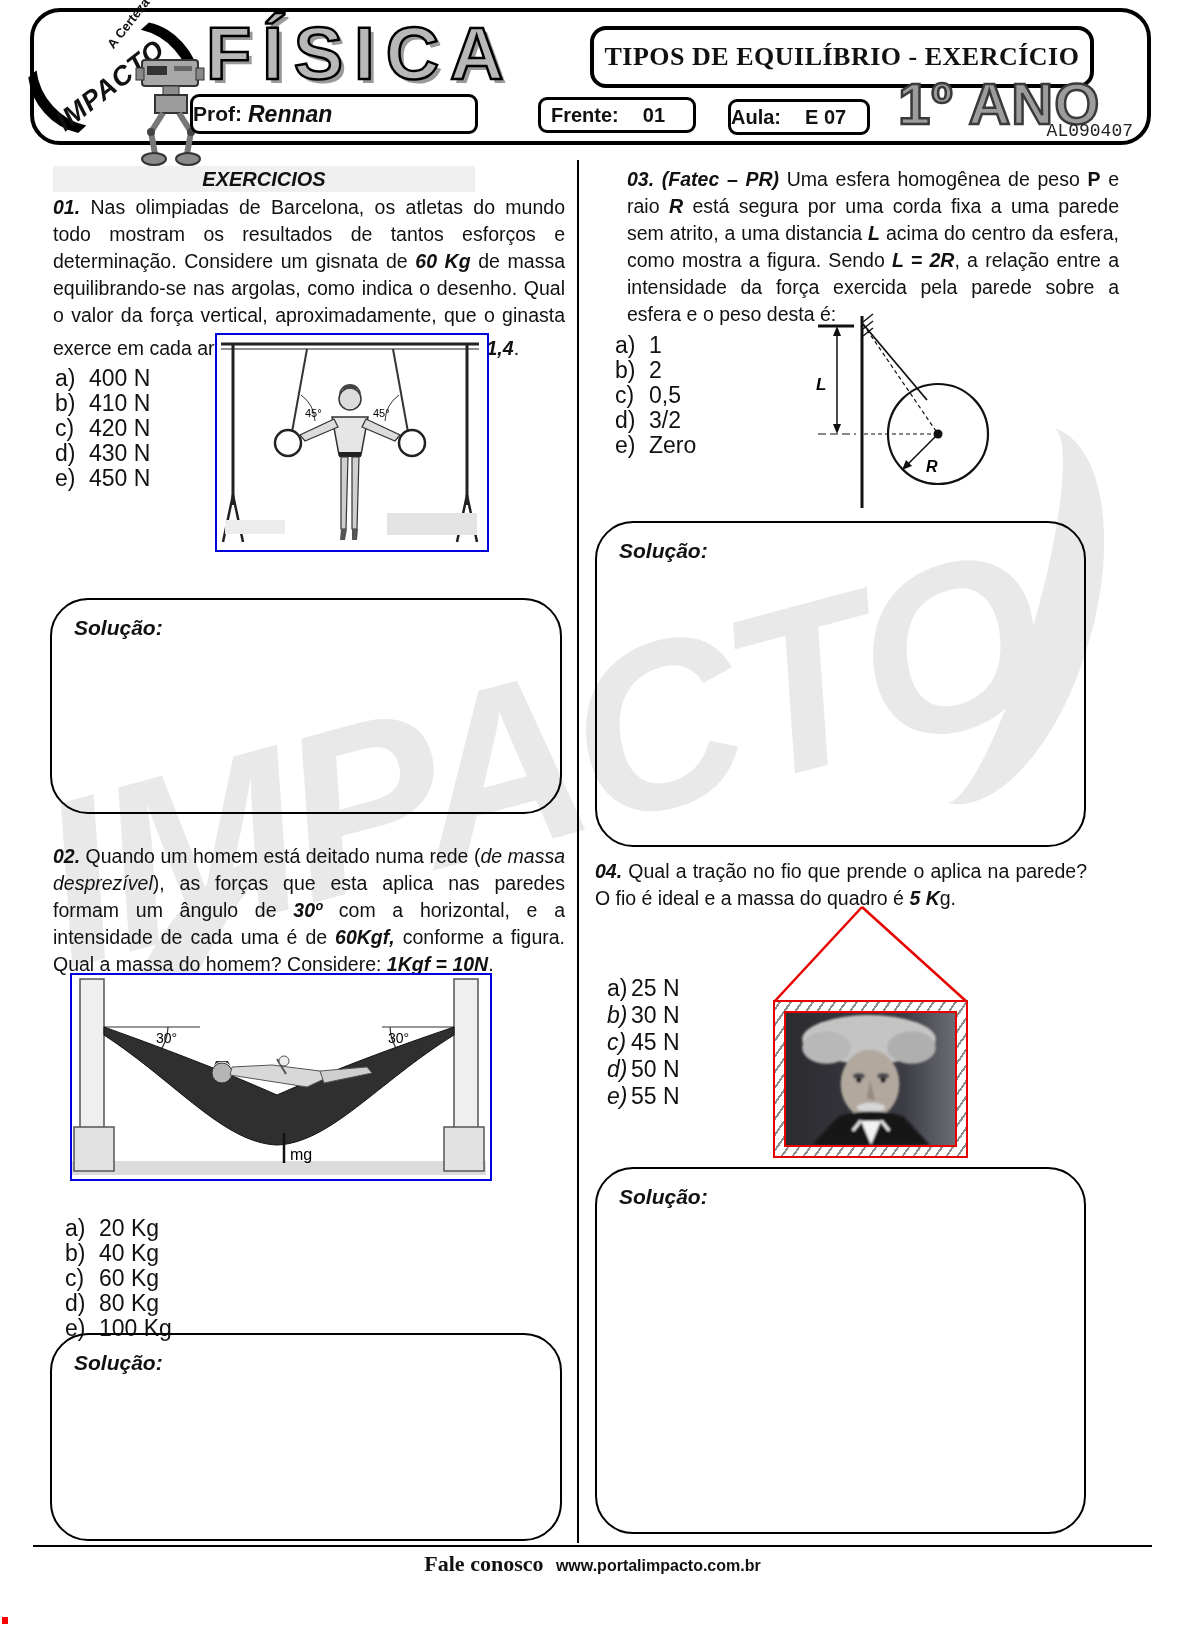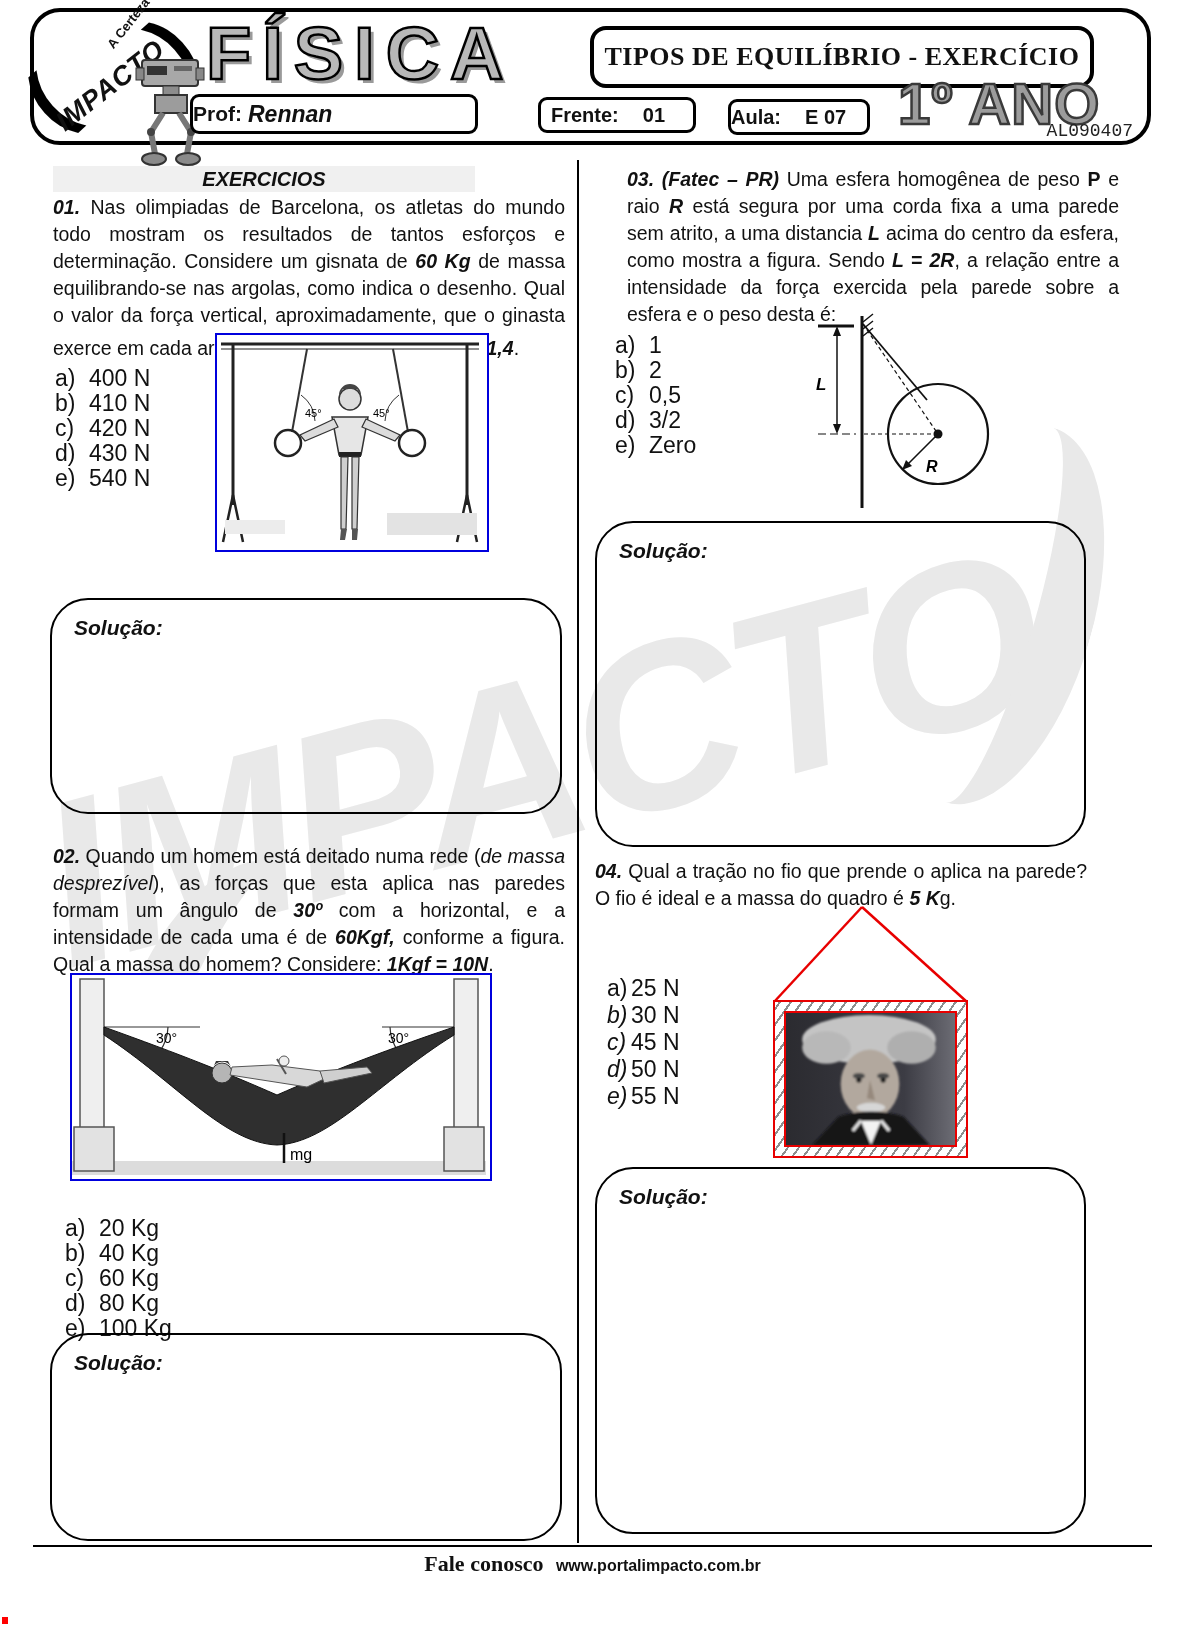--- a/index.html
+++ b/index.html
@@ -180,21 +180,21 @@
       <polygon points="124,194 130,194 128,205 123,205" fill="#555"></polygon>
       <polygon points="135,194 141,194 140,205 135,205" fill="#555"></polygon>
     </svg>
   </div>
 
   <div class="opts q1-opts layer">
     <span class="row"><span class="opt-letter">a)</span><span>400 N</span></span>
     <span class="row"><span class="opt-letter">b)</span><span>410 N</span></span>
     <span class="row"><span class="opt-letter">c)</span><span>420 N</span></span>
     <span class="row"><span class="opt-letter">d)</span><span>430 N</span></span>
-    <span class="row"><span class="opt-letter">e)</span><span>540 N</span></span>
+    <span class="row"><span class="opt-letter">e)</span><span>450 N</span></span>
   </div>
 
   <div class="sol sol1 layer">
     <span class="sol-label">Solução:</span>
   </div>
 
   <p class="qtext q2-text layer">
     <span class="bi">02.</span><span> Quando um homem está deitado numa rede (</span><span class="it">de massa desprezível</span><span>), as forças que esta aplica nas paredes formam um ângulo de </span><span class="bi">30º</span><span> com a horizontal, e a intensidade de cada uma é de </span><span class="bi">60Kgf,</span><span> conforme a figura. Qual a massa do homem? Considere: </span><span class="bi">1Kgf = 10N</span><span>.</span>
   </p>
 

